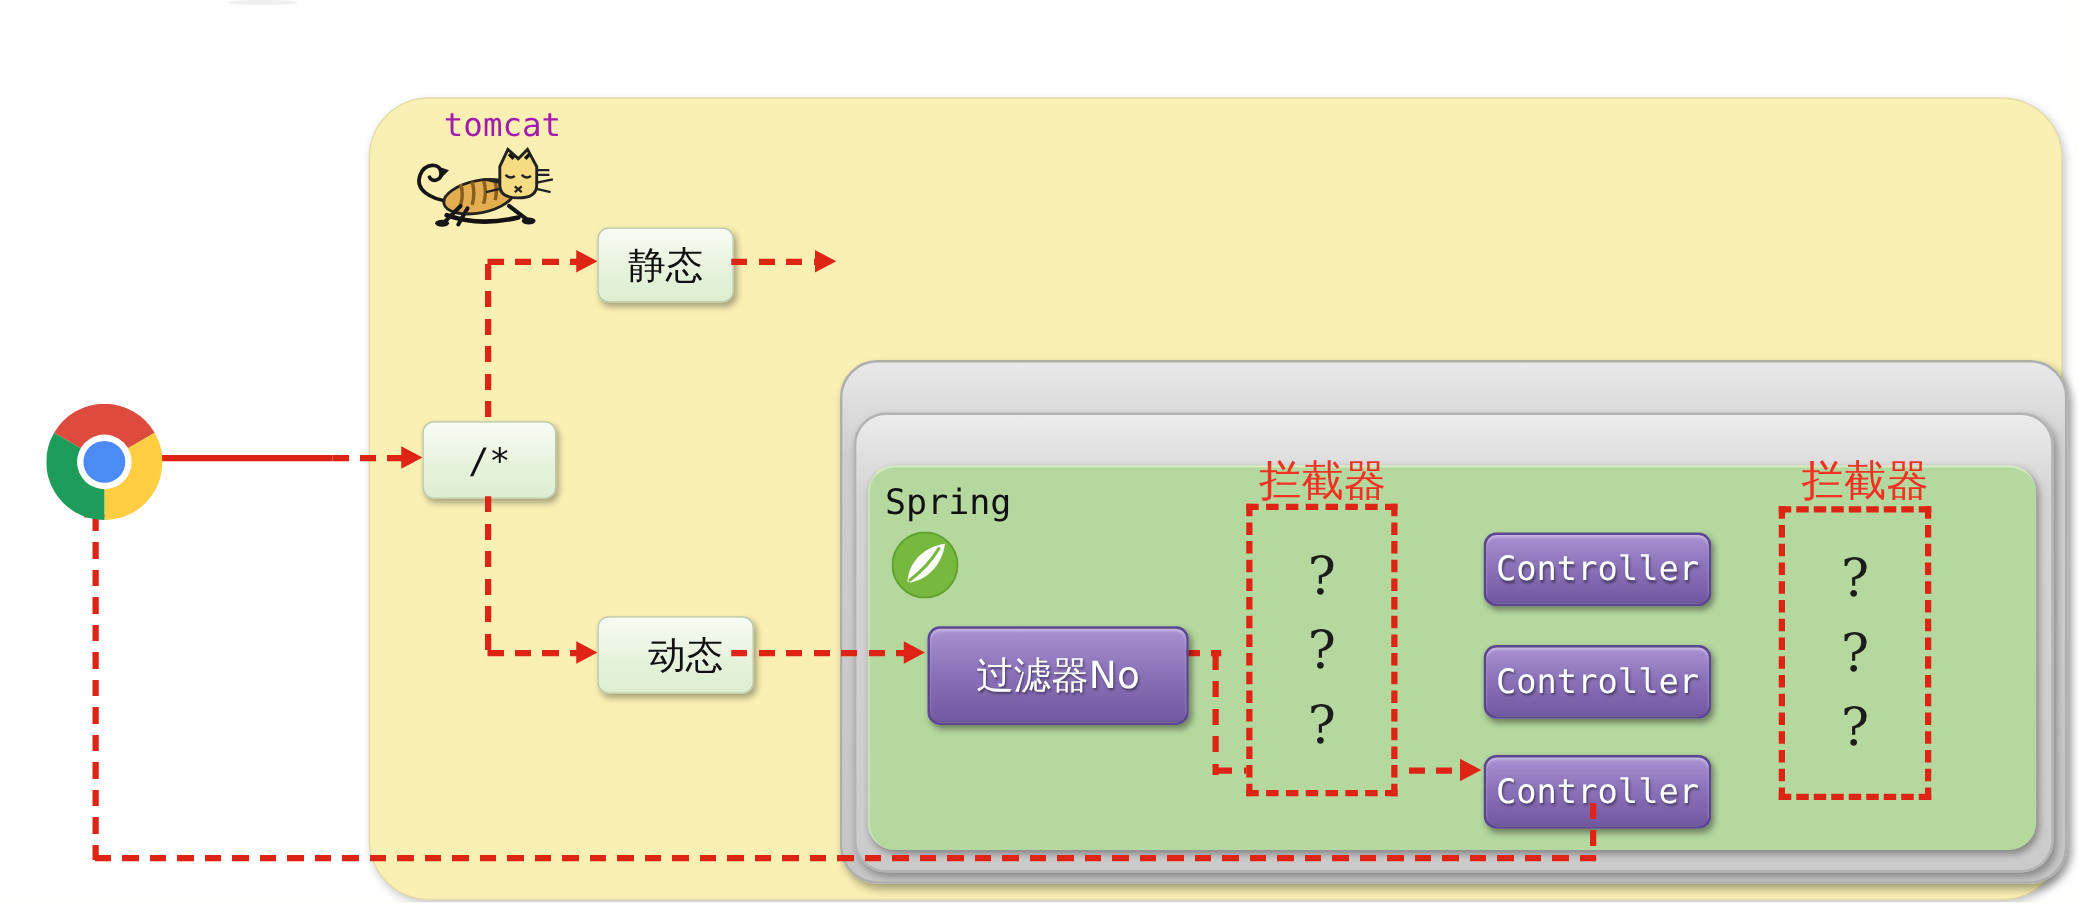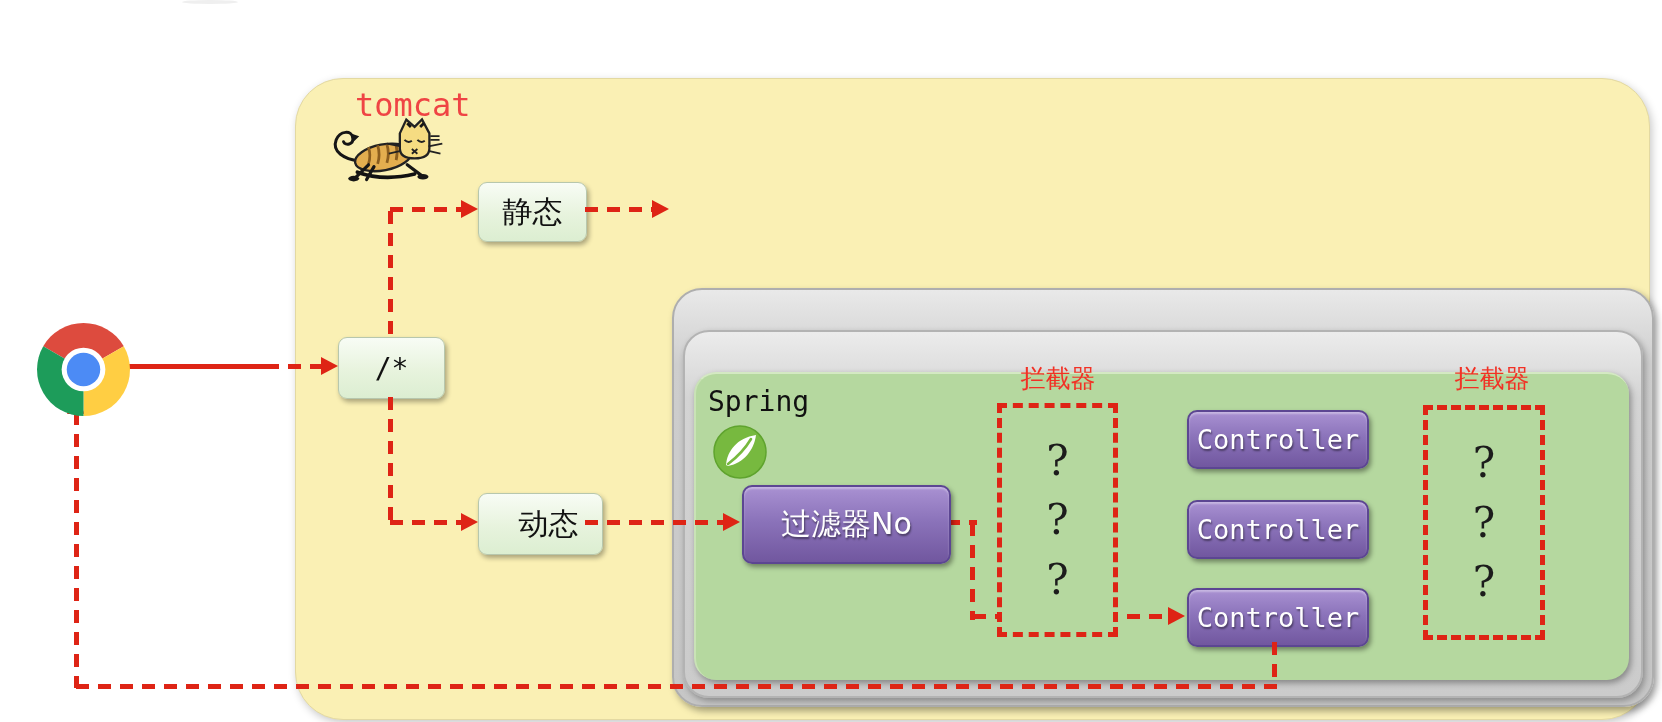--- a/index.html
+++ b/index.html
@@ -25,49 +25,49 @@
   .filter2{left:683px;top:330px;width:956px;height:364px;border-radius:26px;
     background:linear-gradient(180deg,#ececec 0%,#d4d4d4 18%,#cbcbcb 100%);
     border:2px solid #b3b3b3;box-shadow:2px 3px 6px rgba(0,0,0,.30);}
   .filter-label{font-size:27px;color:#141414;}
   .spring-panel{left:694px;top:372px;width:933px;height:306px;border-radius:22px;
     background:#b5d89f;border-top:2px solid #d4e9c3;border-left:2px solid #c9e2b6;
     box-shadow:2px 3px 6px rgba(0,0,0,.35);}
   .spring-title{left:708px;top:385px;font-family:"DejaVu Sans Mono",monospace;
     font-size:28px;color:#111;}
   .tomcat-title{left:355px;top:86px;font-family:"DejaVu Sans Mono",monospace;
-    font-size:32px;color:#ef4444;}
+    font-size:26px;color:#a21caf;}
 
   
   .route-box{border-radius:9px;background:linear-gradient(180deg,#f8fcf5 0%,#e7f3dd 55%,#dceed1 100%);
     border:1px solid #b7c7ad;box-shadow:2px 3px 5px rgba(0,0,0,.32);
     display:flex;align-items:center;justify-content:center;font-size:30px;color:#111;}
   .box-static{left:478px;top:182px;width:107px;height:58px;}
   .box-dynamic{left:478px;top:493px;width:107px;height:60px;padding-left:16px;}
   .box-root{left:338px;top:337px;width:105px;height:60px;
     font-family:"DejaVu Sans Mono",monospace;font-size:28px;}
 
   
   .purple{border-radius:10px;
     background:linear-gradient(180deg,#a991d2 0%,#8b73ba 45%,#71579f 100%);
     border:2px solid #5c4692;box-shadow:2px 3px 5px rgba(0,0,0,.40),inset 0 2px 2px rgba(255,255,255,.35);
     display:flex;align-items:center;justify-content:center;color:#fff;
-    text-shadow:1px 2px 2px rgba(0,0,0,.45);}
+    text-shadow:1px 2px 2px rgba(0,0,0,.45);margin-top:16px;}
   .central{left:742px;top:485px;width:205px;height:75px;font-size:30px;}
   .ctrl{left:1187px;width:178px;height:55px;font-family:"DejaVu Sans Mono",monospace;font-size:27px;}
   .ctrl1{top:410px;} .ctrl2{top:500px;} .ctrl3{top:588px;}
 
   
   .iceptor{border:5px dashed var(--red);background:#b5d89f;box-sizing:border-box;
     display:flex;flex-direction:column;align-items:center;justify-content:space-evenly;
     padding:14px 0;}
   .icep1{left:997px;top:403px;width:121px;height:234px;}
   .icep2{left:1423px;top:405px;width:122px;height:235px;}
   .qmark{font-family:"DejaVu Serif",serif;font-size:42px;line-height:1;color:#1c1c1c;}
-  .icep-label{font-size:25px;color:var(--lblred);text-align:center;}
+  .icep-label{font-size:34px;color:var(--lblred);text-align:center;}
   .icep-label1{left:993px;top:362px;width:130px;}
   .icep-label2{left:1432px;top:362px;width:120px;}
 
   
   .hdash{height:5px;background:repeating-linear-gradient(90deg,var(--red) 0 13px,transparent 13px 22px);}
   .vdash{width:5px;background:repeating-linear-gradient(180deg,var(--red) 0 13px,transparent 13px 22px);}
   .hsolid{height:5px;background:var(--red);}
   .ah-r{width:0;height:0;border-top:9px solid transparent;border-bottom:9px solid transparent;
         border-left:17px solid var(--red);}
   .ah-u{width:0;height:0;border-left:9px solid transparent;border-right:9px solid transparent;

